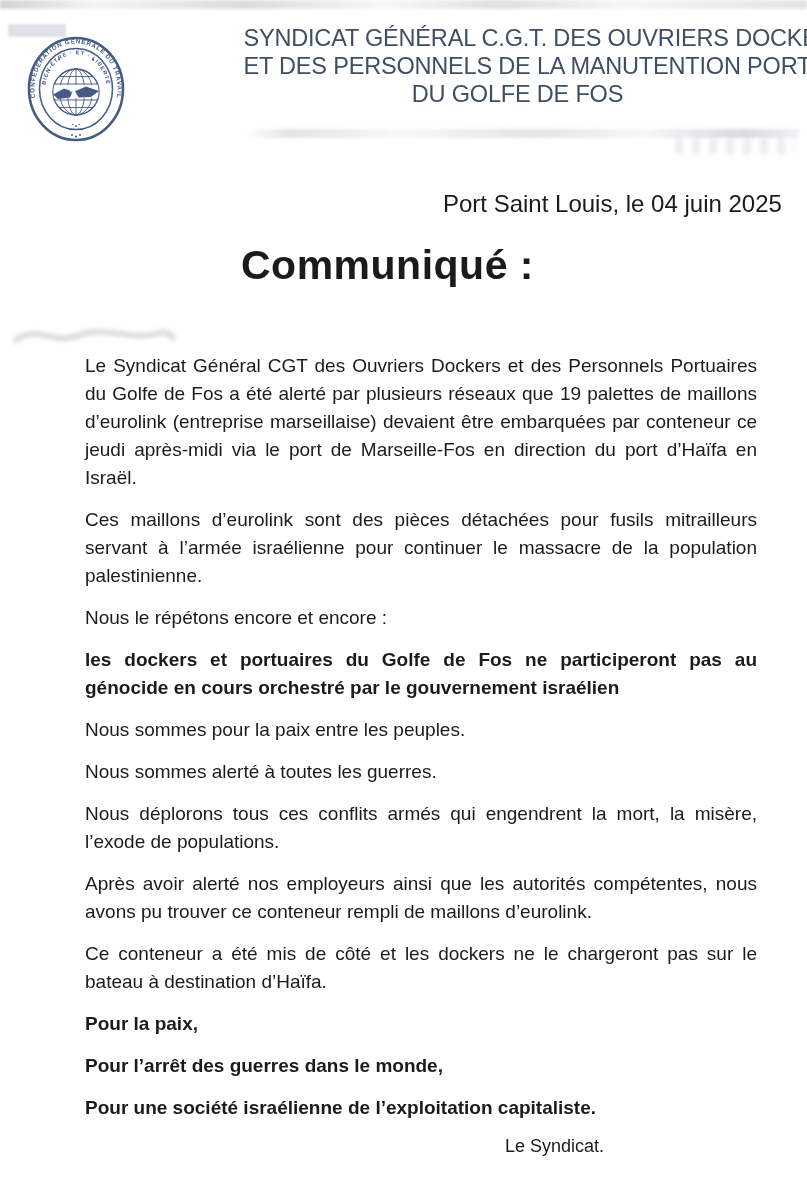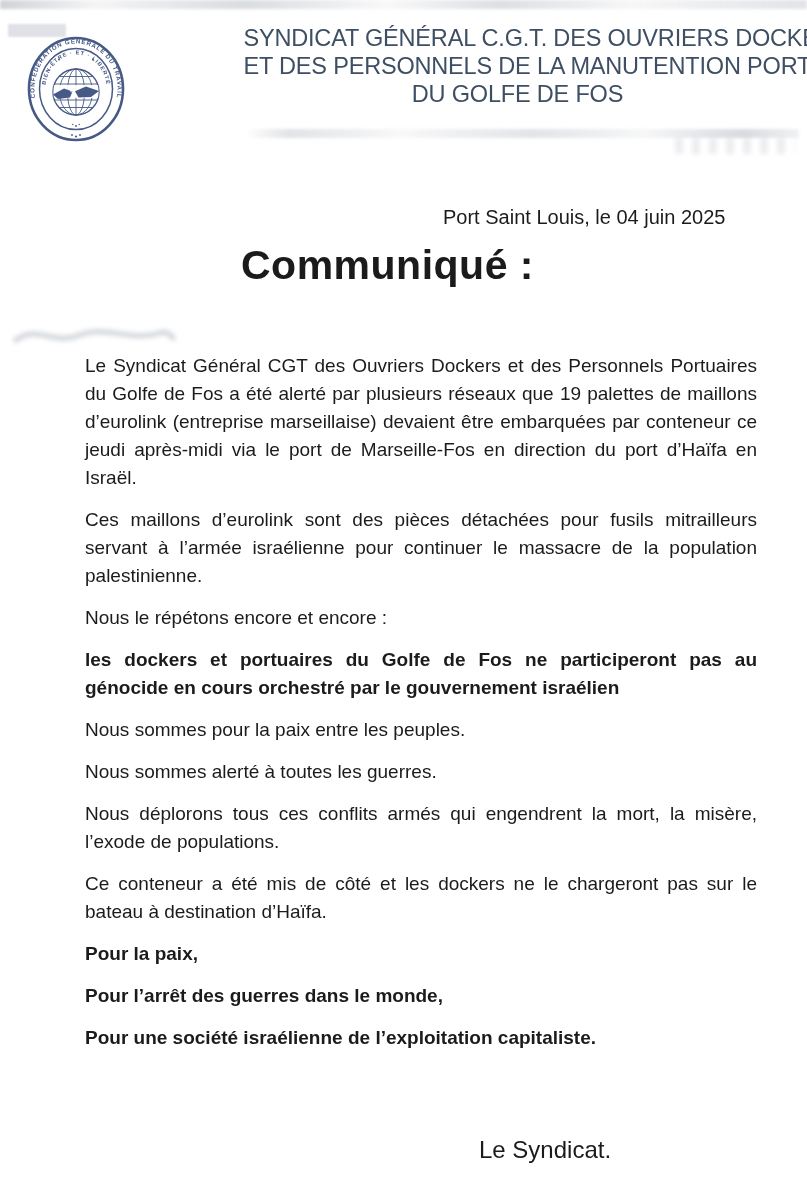--- a/index.html
+++ b/index.html
@@ -57,22 +57,22 @@
     text-align:center;
     color:var(--header-blue,#3e4e63);
     font-size:24.5px;line-height:28px;
     letter-spacing:-.2px;
     transform:scaleX(.96);transform-origin:50% 0;
     white-space:nowrap;
   }
 
   
   .dateline{
-    position:absolute;left:443px;top:206px;
-    font-size:20px;white-space:nowrap;
+    position:absolute;left:443px;top:190px;
+    font-size:24px;white-space:nowrap;
   }
   .title{
     position:absolute;left:-32px;right:0;top:242px;
     margin:0;text-align:center;
     font-size:41px;font-weight:bold;letter-spacing:.5px;
   }
   .title-word{
     text-decoration-thickness:3.5px;
     text-underline-offset:6px;
   }
@@ -80,22 +80,22 @@
   
   .body{
     position:absolute;left:85px;top:352px;width:672px;
     font-size:19px;line-height:28px;
     text-align:justify;
   }
   .body p{margin:0 0 14px;}
   .body p.b{font-weight:bold;}
 
   .signature{
-    position:absolute;left:479px;top:1136px;
-    font-size:24px;white-space:nowrap;
+    position:absolute;left:505px;top:1136px;
+    font-size:18px;white-space:nowrap;
   }
 </style>
 </head>
 <body>
 
 <div class="page">
 
   <div class="art art-top"></div>
   <div class="art art-left-block"></div>
   <div class="art art-header-line"></div>
@@ -174,20 +174,21 @@
   <h1 class="title"><span class="title-word">Communiqué</span><span class="title-colon"> :</span></h1>
 
   <main class="body">
     <p class="para">Le Syndicat Général CGT des Ouvriers Dockers et des Personnels Portuaires du Golfe de Fos a été alerté par plusieurs réseaux que 19 palettes de maillons d’eurolink (entreprise marseillaise) devaient être embarquées par conteneur ce jeudi après-midi via le port de Marseille-Fos en direction du port d’Haïfa en Israël.</p>
     <p class="para">Ces maillons d’eurolink sont des pièces détachées pour fusils mitrailleurs servant à l’armée israélienne pour continuer le massacre de la population palestinienne.</p>
     <p class="para">Nous le répétons encore et encore :</p>
     <p class="para b">les dockers et portuaires du Golfe de Fos ne participeront pas au génocide en cours orchestré par le gouvernement israélien</p>
     <p class="para">Nous sommes pour la paix entre les peuples.</p>
     <p class="para">Nous sommes alerté à toutes les guerres.</p>
     <p class="para">Nous déplorons tous ces conflits armés qui engendrent la mort, la misère, l’exode de populations.</p>
+    <p class="para">Après avoir alerté nos employeurs ainsi que les autorités compétentes, nous avons pu trouver ce conteneur rempli de maillons d’eurolink.</p>
     <p class="para">Ce conteneur a été mis de côté et les dockers ne le chargeront pas sur le bateau à destination d’Haïfa.</p>
     <p class="para b">Pour la paix,</p>
     <p class="para b">Pour l’arrêt des guerres dans le monde,</p>
     <p class="para b">Pour une société israélienne de l’exploitation capitaliste.</p>
   </main>
 
   <div class="signature">Le Syndicat.</div>
 
 </div>
 

